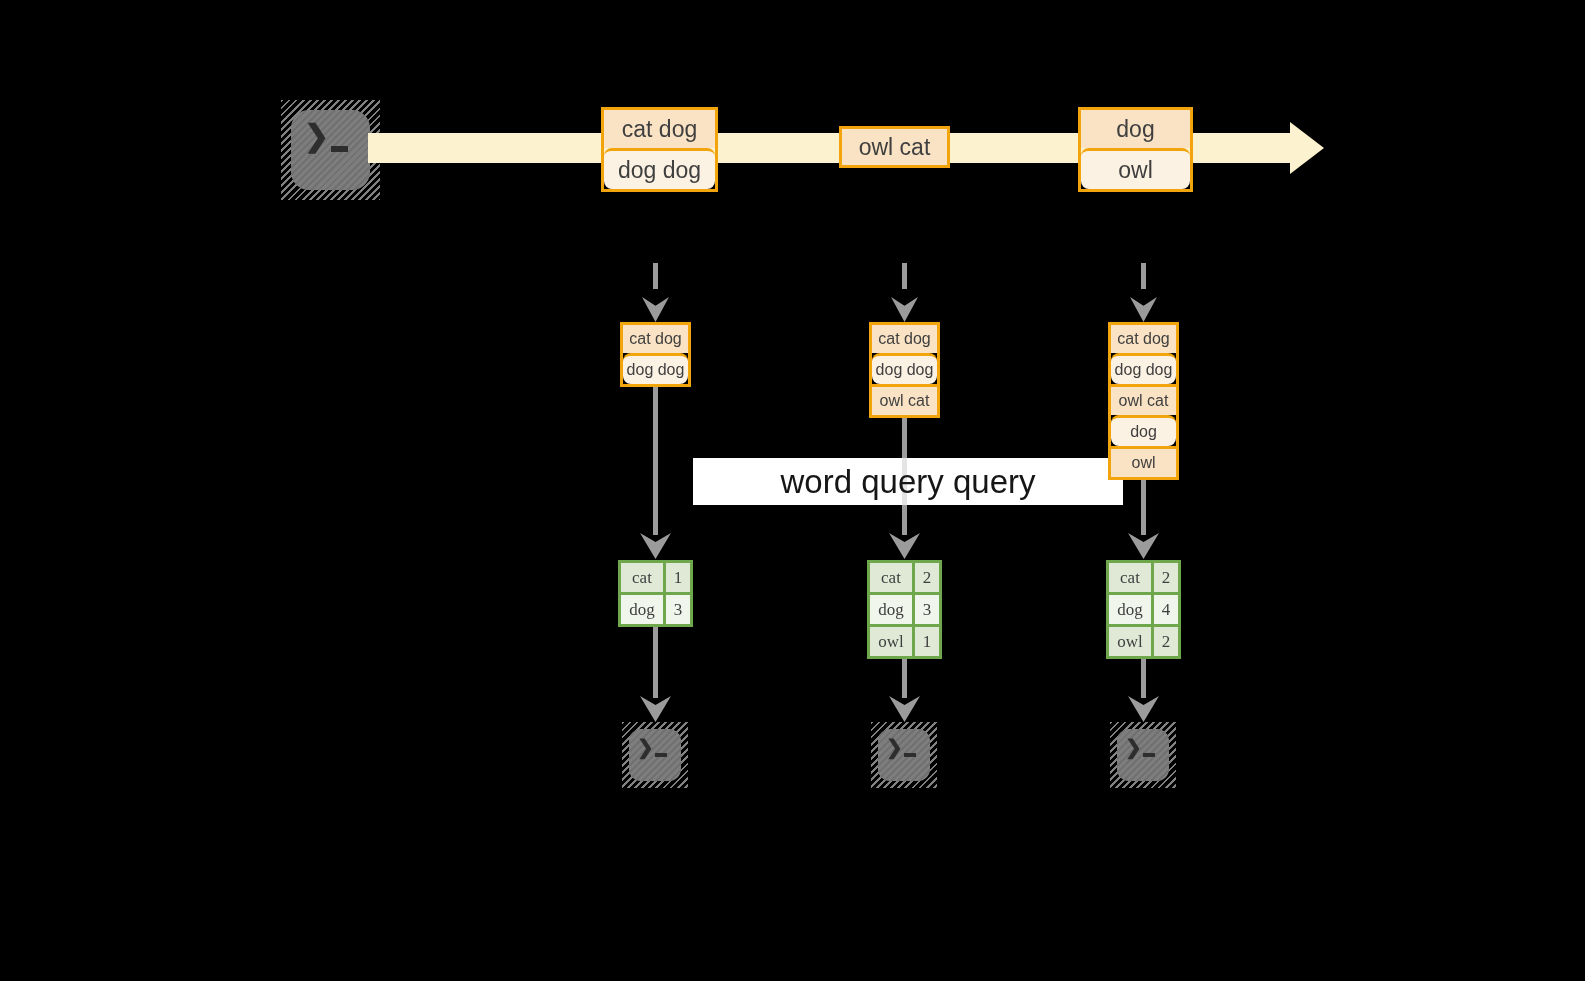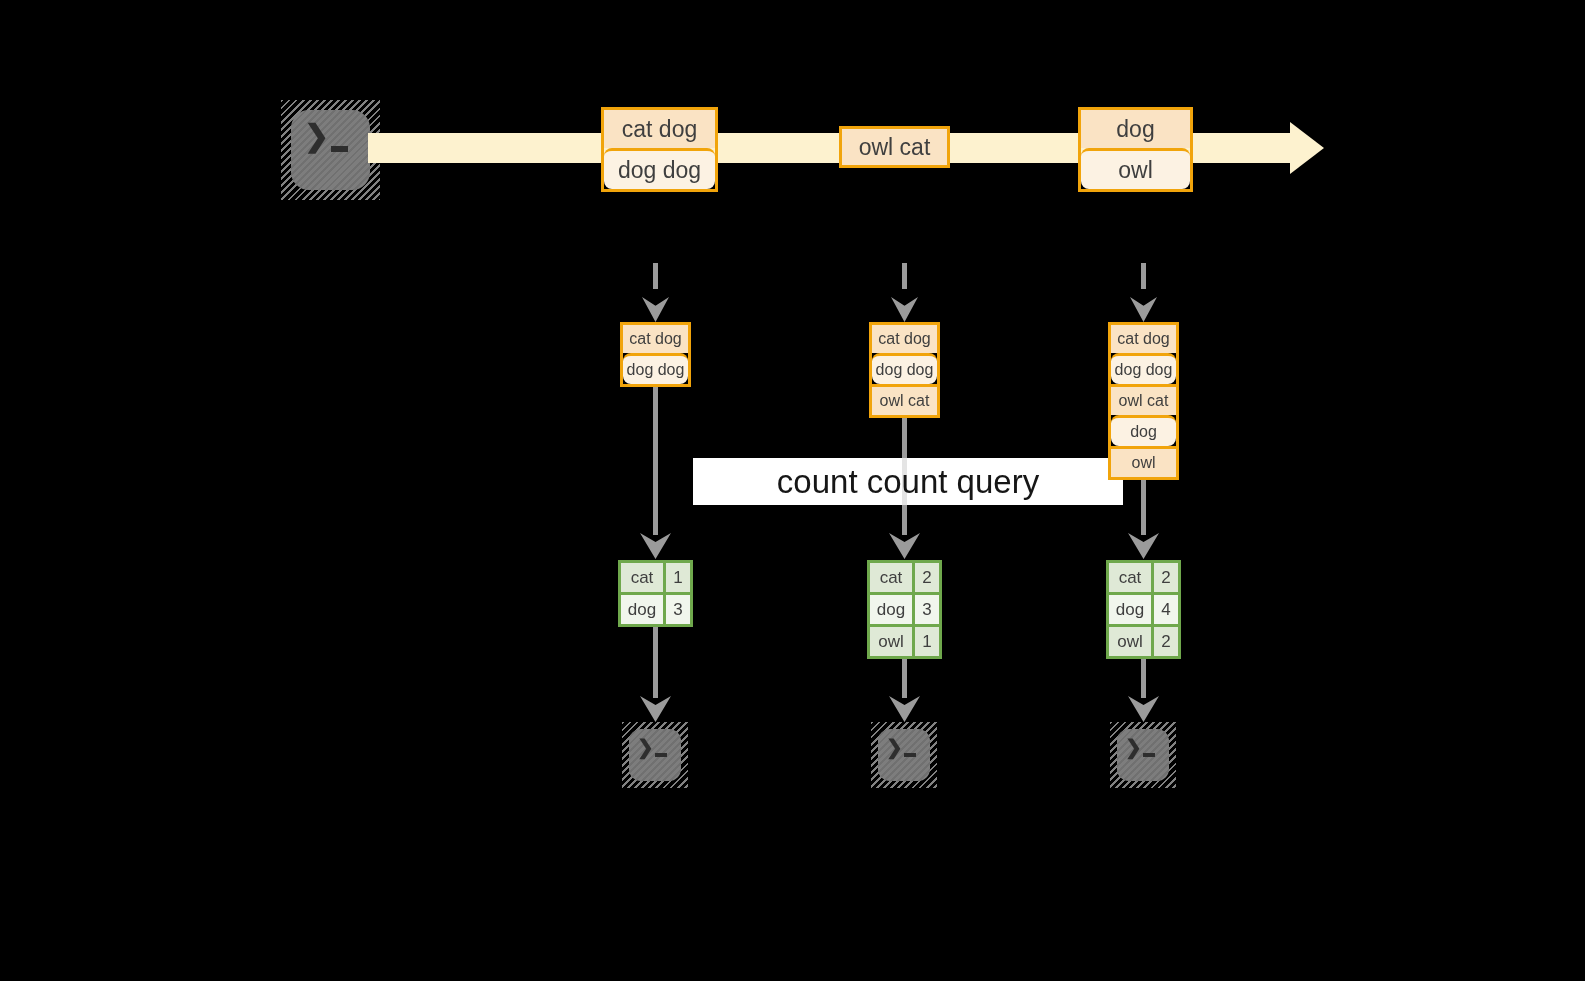--- a/index.html
+++ b/index.html
@@ -42,21 +42,21 @@
   .clight{background:var(--o-light);border-radius:8px;}
   
   .dashseg{position:absolute;width:5px;background:var(--gray);z-index:2;}
   .ahead{position:absolute;background:var(--gray);clip-path:polygon(0 0,50% 35%,100% 0,50% 100%);z-index:2;}
   .conn{position:absolute;width:5px;background:var(--gray);z-index:2;}
   
   .banner{position:absolute;left:693px;top:458px;width:430px;height:47px;background:#FFFFFF;z-index:5;text-align:center;line-height:47px;font-size:33px;color:#161616;}
   .banner .through{position:absolute;left:209px;top:0;width:5px;height:100%;background:#E4E4E4;}
   .banner .label{position:relative;}
   
-  .gtable{position:absolute;border:3px solid var(--green);z-index:4;}
+  .gtable{position:absolute;border:3px solid var(--green);z-index:4;font-family:Liberation Serif, serif;}
   .grow{display:flex;}
   .grow+.grow{border-top:3px solid var(--green);}
   .gword{width:42px;height:29px;line-height:29px;text-align:center;font-size:17px;border-right:3px solid var(--green);}
   .gnum{width:24px;height:29px;line-height:29px;text-align:center;font-size:17px;}
   .rdark{background:var(--g-dark);}
   .rlight{background:var(--g-light);}
   .z6{z-index:6;}
 </style>
 </head>
 <body>
@@ -111,21 +111,21 @@
 
   <div class="conn" style="left:653px;top:387px;height:148px;"></div>
   <div class="ahead" style="left:640px;top:533px;width:31px;height:26px;"></div>
   <div class="conn" style="left:902px;top:418px;height:117px;"></div>
   <div class="ahead" style="left:889px;top:533px;width:31px;height:26px;"></div>
   <div class="conn" style="left:1141px;top:480px;height:55px;"></div>
   <div class="ahead" style="left:1128px;top:533px;width:31px;height:26px;"></div>
 
   <div class="banner">
     <div class="through"></div>
-    <span class="label">count count query</span>
+    <span class="label">word query query</span>
   </div>
 
   <div class="gtable" style="left:618px;top:560px;">
     <div class="grow rdark">
       <div class="gword rdark">cat</div>
       <div class="gnum rdark">1</div>
     </div>
     <div class="grow rlight">
       <div class="gword rlight">dog</div>
       <div class="gnum rlight">3</div>

